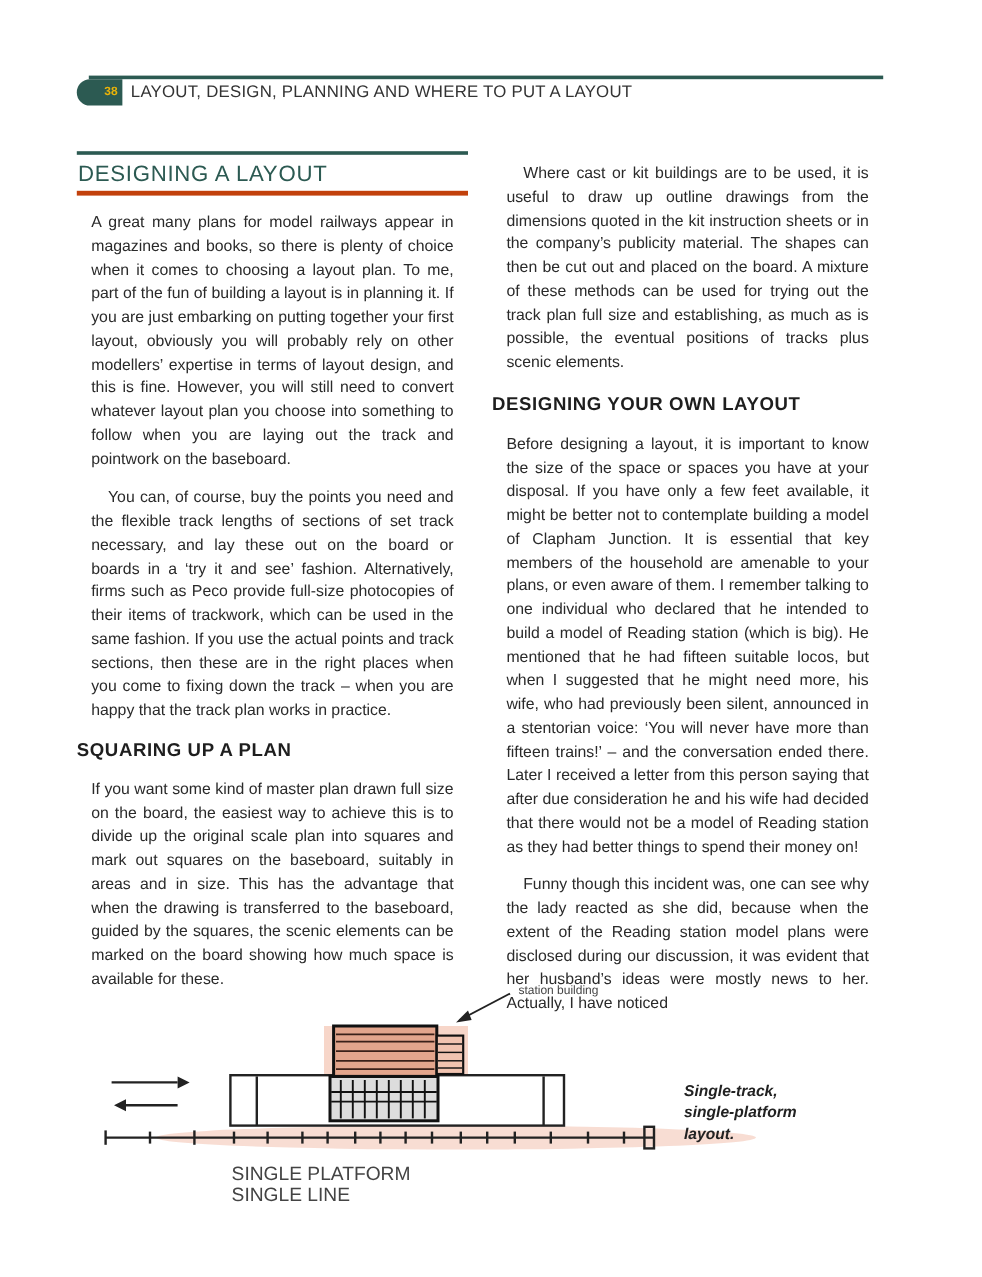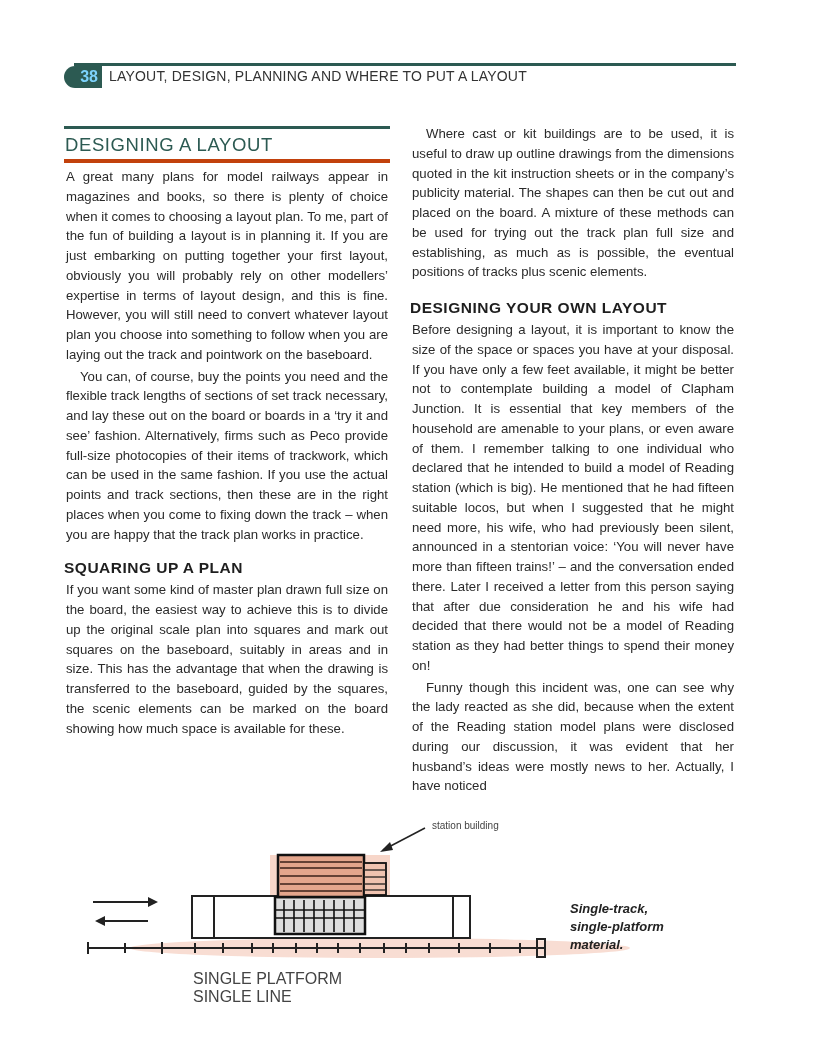--- a/index.html
+++ b/index.html
@@ -2,29 +2,29 @@
 <html><head>
 <meta charset="utf-8">
 <style>
   html, body { margin: 0; padding: 0; background: #ffffff; }
   body { width: 818px; height: 1064px; position: relative; overflow: hidden;
          font-family: "Liberation Sans", "DejaVu Sans", sans-serif; color: #2a2a2a; }
 
   .running-head { position: absolute; left: 64px; top: 63px; width: 672px; height: 26px; }
   .running-head .rule { position: absolute; left: 10px; right: 0; top: 0; height: 3px; background: #2c5a52; }
   .running-head .badge { position: absolute; left: 0; top: 3px; width: 38px; height: 22px;
-         background: #2c5a52; border-radius: 12px 0 0 12px; color: #7dd3fc; font-weight: bold;
-         font-size: 16px; line-height: 22px; text-align: right; padding-right: 4px; box-sizing: border-box; }
+         background: #2c5a52; border-radius: 12px 0 0 12px; color: #eab308; font-weight: bold;
+         font-size: 10px; line-height: 22px; text-align: right; padding-right: 4px; box-sizing: border-box; }
   .running-head .title { position: absolute; left: 45px; top: 5px; font-size: 14px; color: #333;
          letter-spacing: 0.2px; white-space: nowrap; }
 
   .col { position: absolute; top: 122px; width: 326px; font-size: 13.2px; line-height: 19.75px; }
   .col.left { left: 64px; }
   .col.right { left: 410px; }
-  .col p { margin: 2px; text-align: justify; }
+  .col p { margin: 12px; text-align: justify; }
   .col p.indent { text-indent: 14px; }
 
   .h1 { color: #2c5a52; font-weight: normal; font-size: 18.5px; letter-spacing: 0.6px;
         border-top: 3px solid #2c5a52; border-bottom: 4px solid #c2410c;
         padding: 4px 0 2px 1px; margin: 4px 0 4px 0; line-height: 24px; }
   .h2 { font-weight: bold; font-size: 15.5px; letter-spacing: 0.5px; color: #1e1e1e;
         margin: 14px 0 0 0; line-height: 20px; }
 
   .figure { position: absolute; left: 80px; top: 800px; width: 600px; height: 220px; }
   .figure svg { position: absolute; left: 0; top: 0; }
@@ -128,15 +128,15 @@
     <rect x="457" y="139" width="8" height="18" fill="none" stroke="#222" stroke-width="2"></rect>
   </svg>
   <div class="fig-callout">station building</div>
   <div class="fig-label">
     <div>SINGLE PLATFORM</div>
     <div>SINGLE LINE</div>
   </div>
   <div class="fig-caption">
     <div>Single-track,</div>
     <div>single-platform</div>
-    <div>material.</div>
+    <div>layout.</div>
   </div>
 </div>
 
 </body></html>

